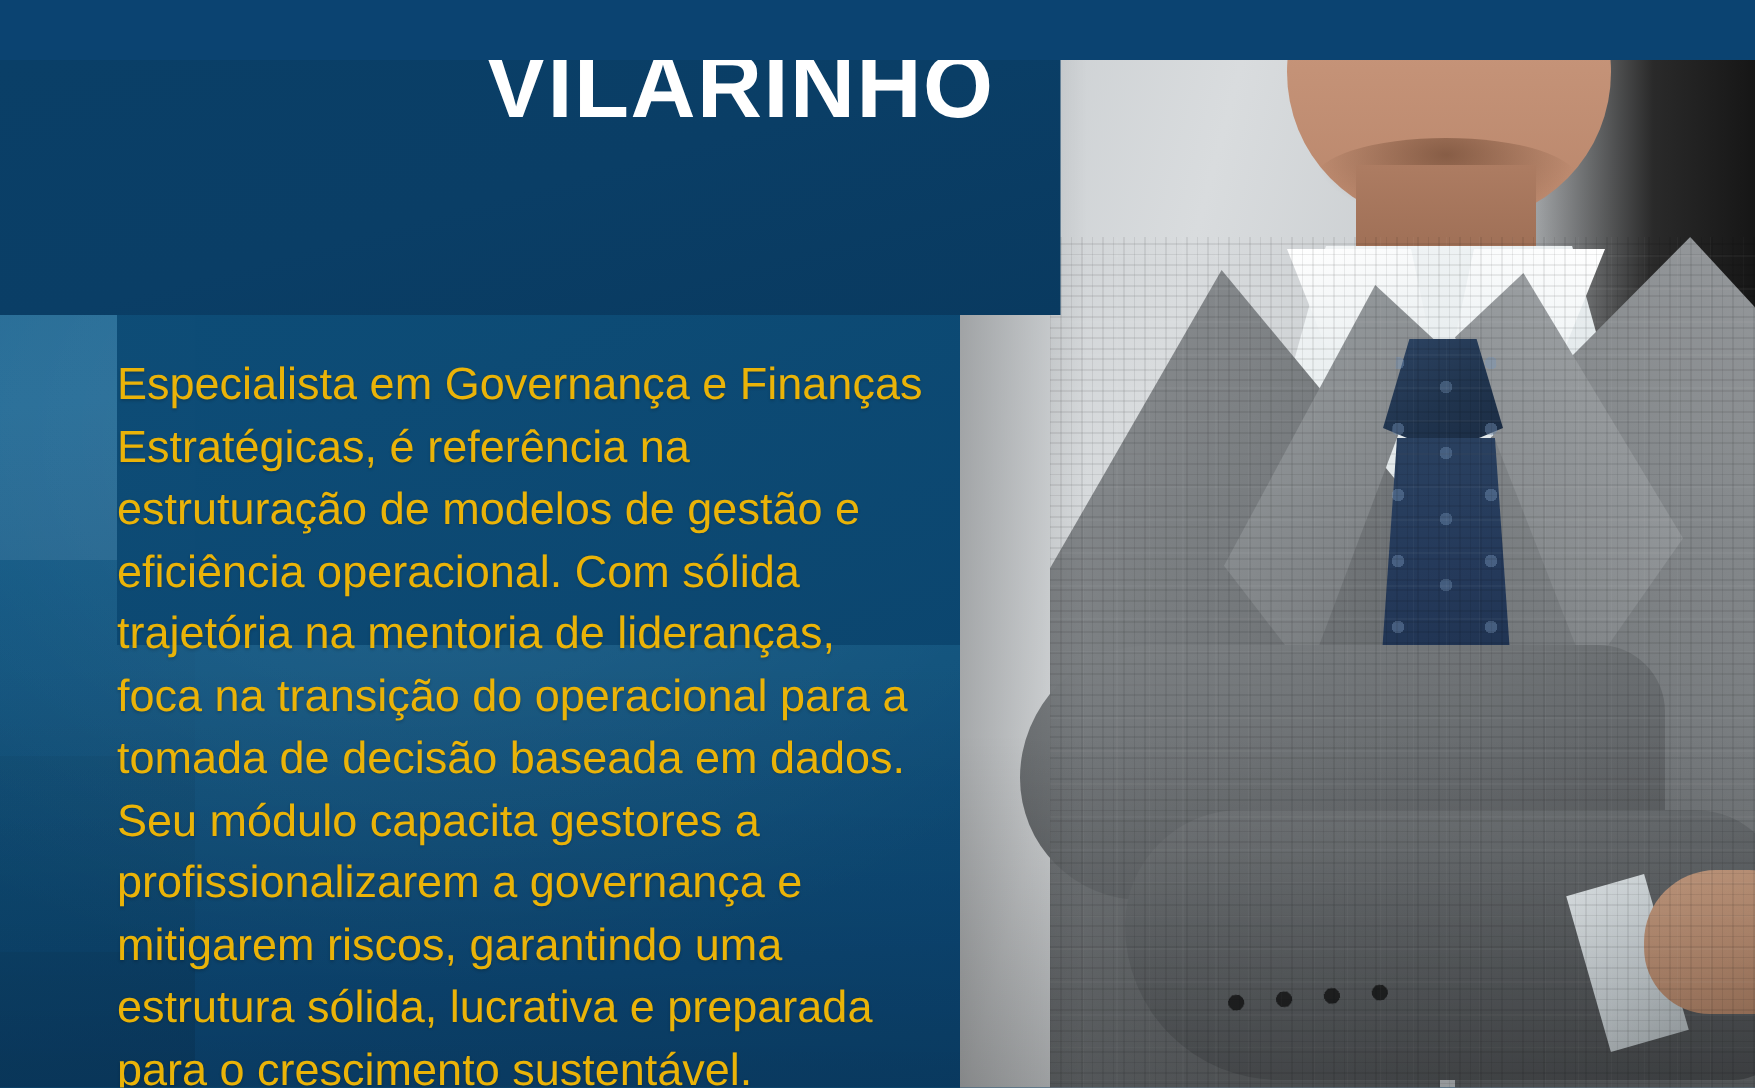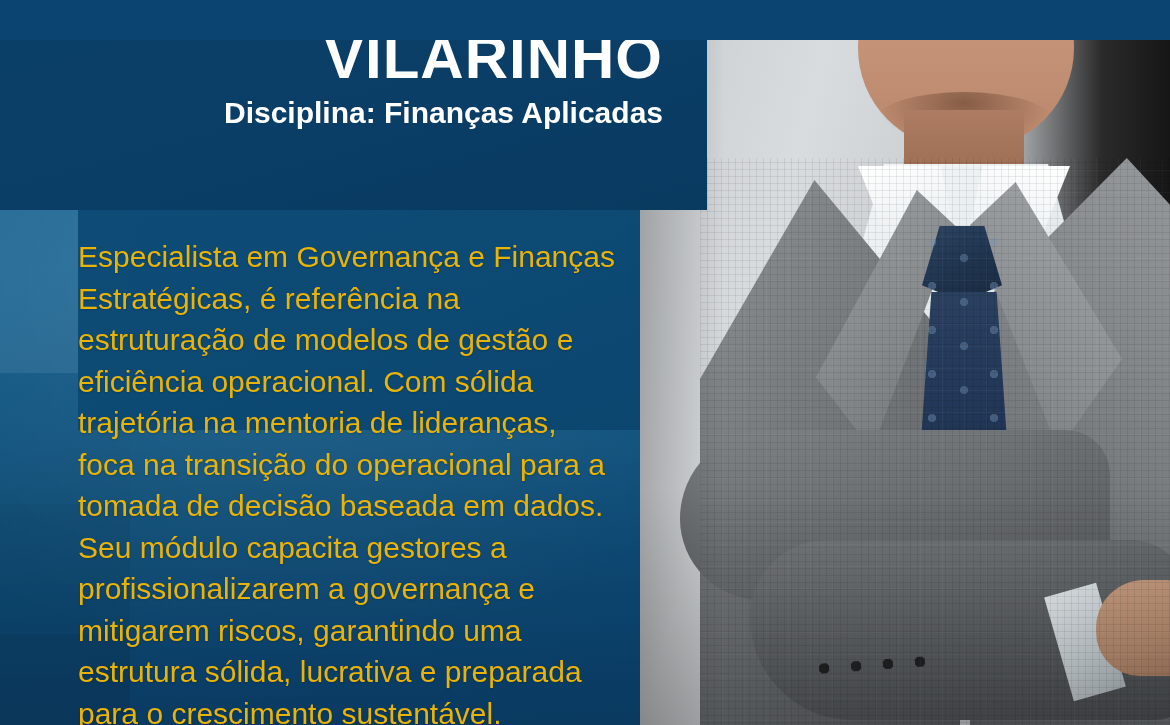--- a/index.html
+++ b/index.html
@@ -234,21 +234,20 @@
     <div class="ph-buttons"></div>
     <div class="ph-cuff"></div>
     <div class="ph-hand"></div>
     <div class="ph-texture"></div>
     <div class="ph-shadow"></div>
   </div>
 
   <div class="header-panel">
     <div class="header-inner">
       <h1 class="title">VILARINHO</h1>
-      <p class="subtitle">Disciplina: Finanças Aplicadas</p>
     </div>
   </div>
 
   <div class="body-copy">
     <p>Especialista em Governança e Finanças Estratégicas, é referência na estruturação de modelos de gestão e eficiência operacional. Com sólida trajetória na mentoria de lideranças, foca na transição do operacional para a tomada de decisão baseada em dados. Seu módulo capacita gestores a profissionalizarem a governança e mitigarem riscos, garantindo uma estrutura sólida, lucrativa e preparada para o crescimento sustentável.</p>
   </div>
 
 </div>
 
 </body></html>

